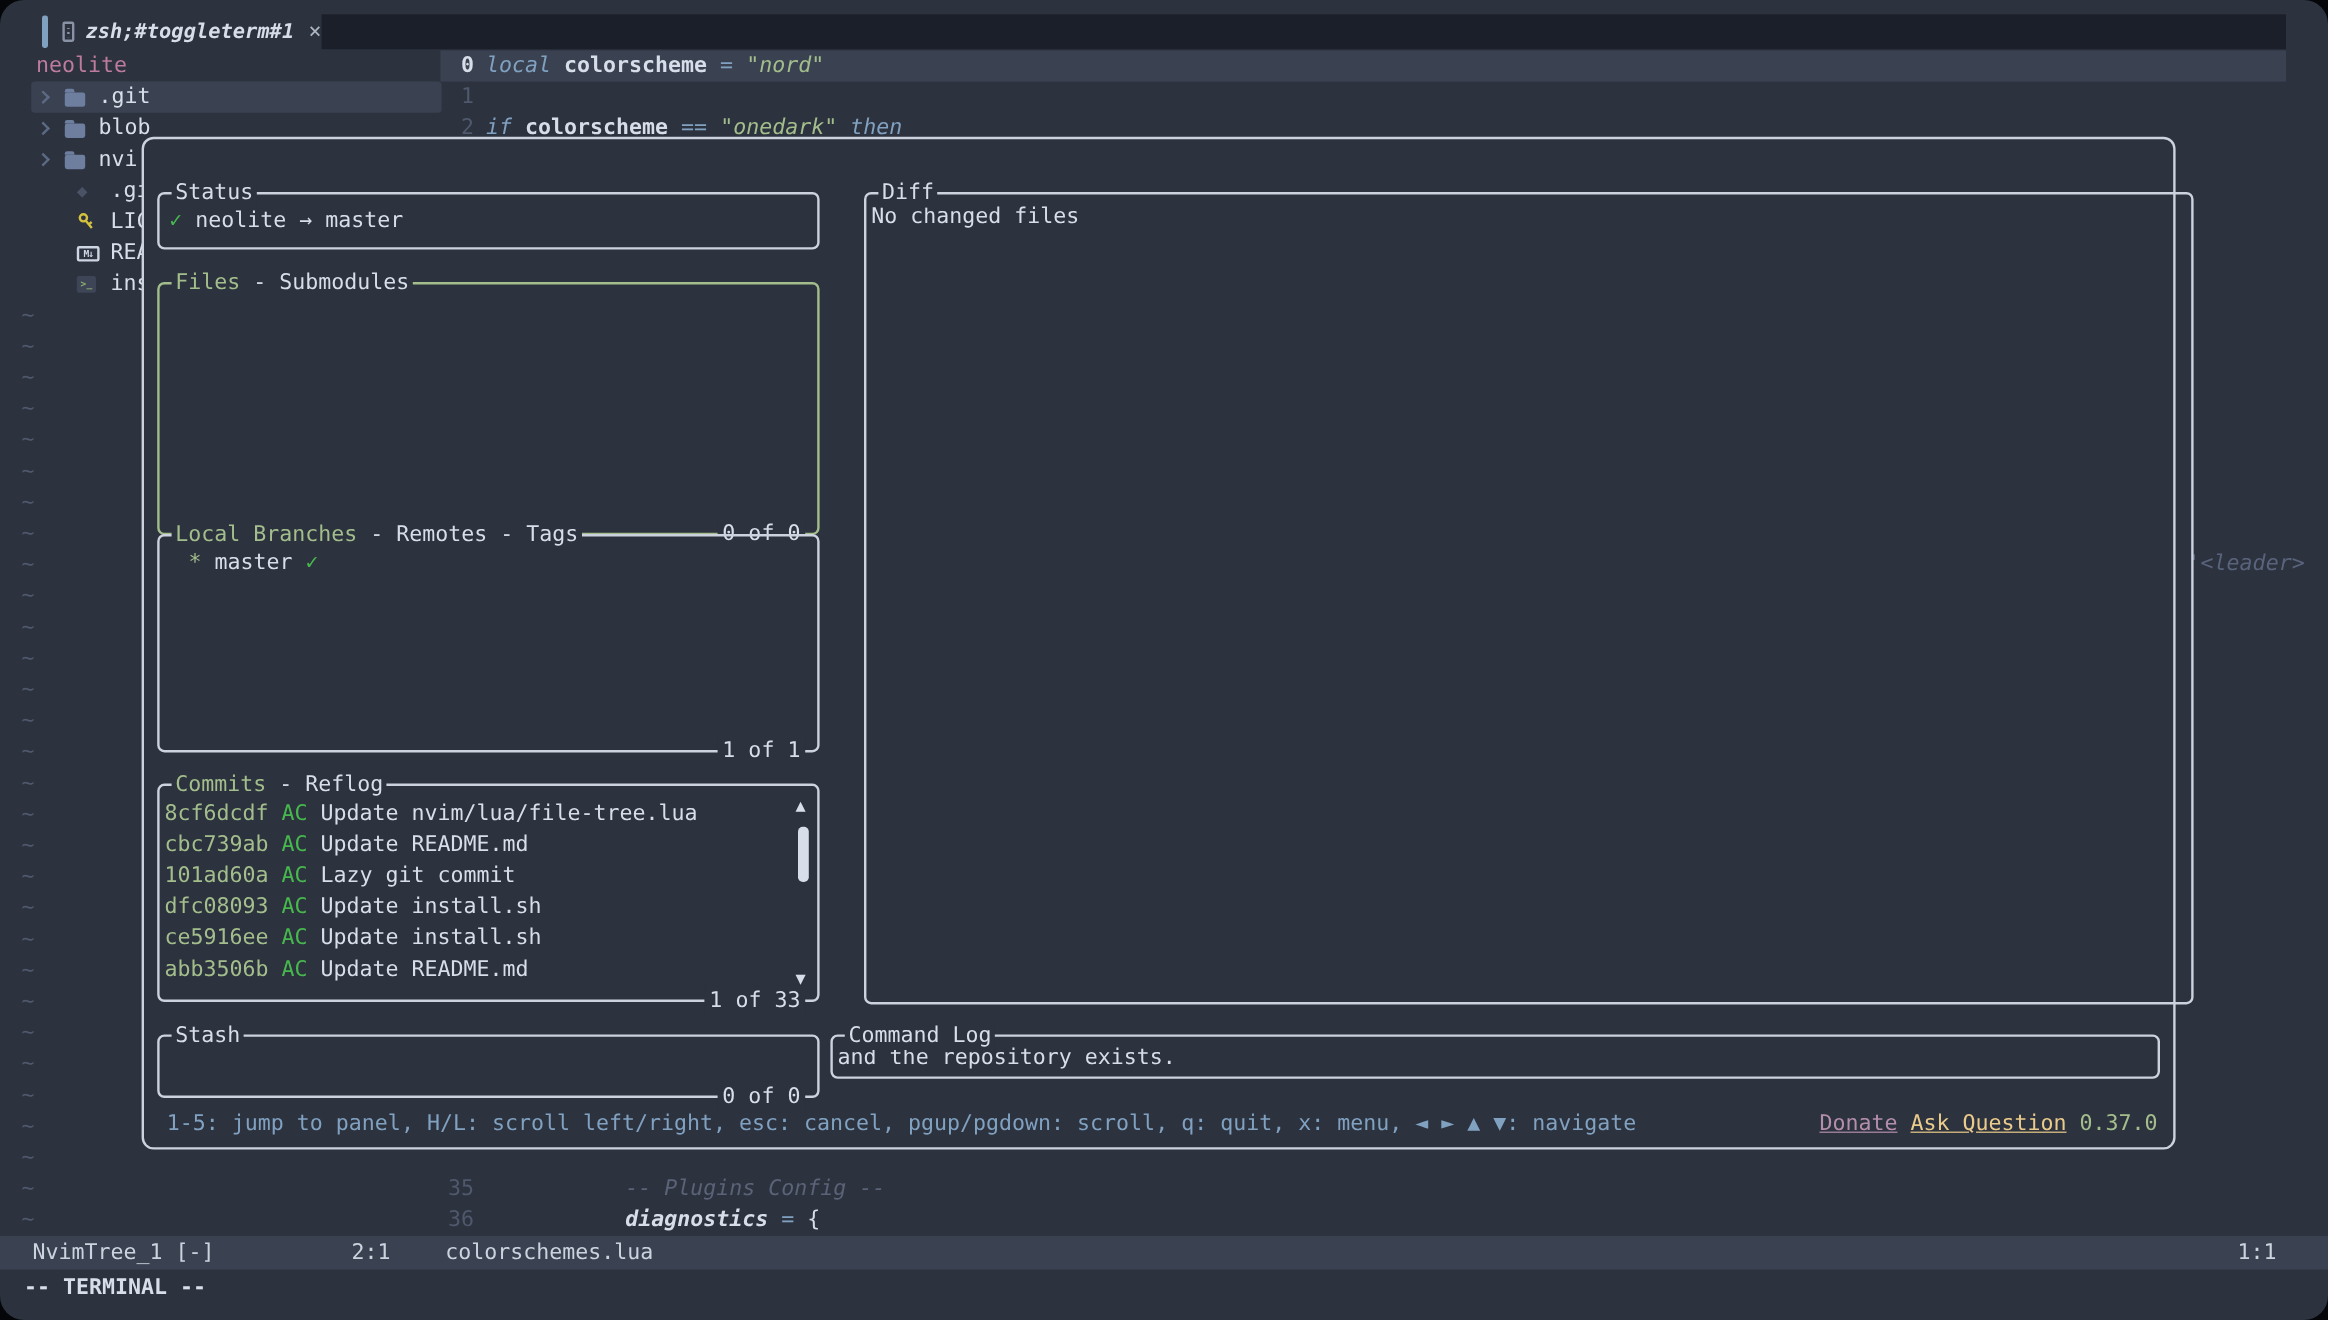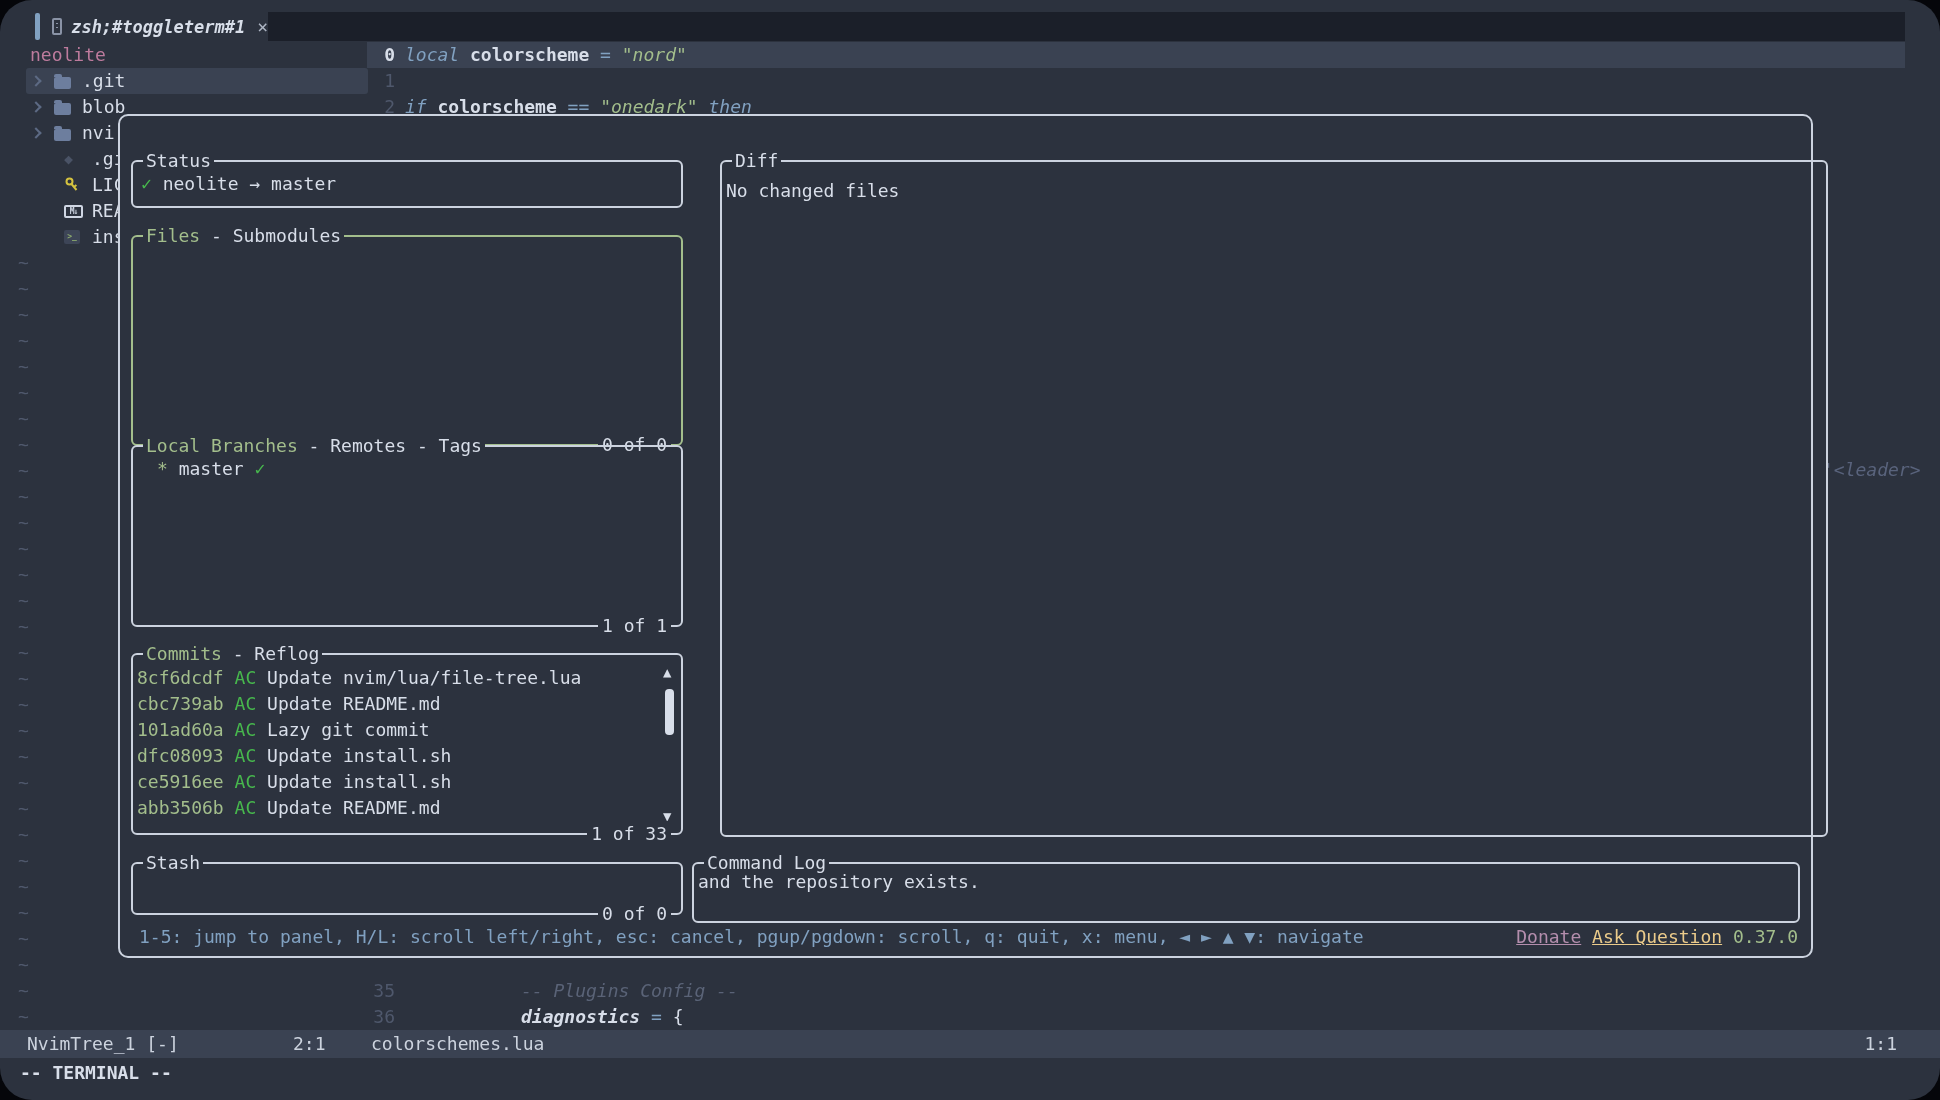--- a/index.html
+++ b/index.html
@@ -5,21 +5,21 @@
   :root{
     --bg:#2c323e; --bg-dark:#1b1f29; --hl:#3a4252;
     --fg:#d8dee9; --muted:#4f586c; --comment:#5a6377;
     --blue:#81a1c1; --green:#a3be8c; --bgreen:#47b84d;
     --pink:#bd7b9d; --yellow:#ebcb8b; --purple:#b48ead;
     --border:#ccd3df; --folder:#6d7e9e;
   }
   *{box-sizing:border-box;margin:0;padding:0}
   html,body{width:1940px;height:1100px;background:#05060a;overflow:hidden}
   body{font-family:"DejaVu Sans Mono", monospace;font-size:18px;color:var(--fg)}
-  .term{position:absolute;inset:0;background:var(--bg);border-radius:32px;overflow:hidden}
+  .term{position:absolute;inset:0;background:var(--bg);border-radius:20px;overflow:hidden}
 
   
   .tabfill{position:absolute;left:268px;top:12px;width:1637px;height:29px;background:var(--bg-dark)}
   .tab{position:absolute;left:28px;top:12px;width:240px;height:29px;display:flex;align-items:center}
   .tab-ind{position:absolute;left:7px;top:1px;width:5px;height:27px;background:var(--blue);border-radius:2px}
   .icon-doc{width:14px;height:17px;border:2px solid #8a93a6;border-radius:2px;margin-left:24px;position:relative}
   .icon-doc::before{content:"";position:absolute;left:2px;top:3px;right:2px;height:8px;
     background:repeating-linear-gradient(to bottom,#8a93a6 0 1.5px,transparent 1.5px 4px)}
   .tab-title{margin-left:9px;font-style:italic;font-weight:600;font-size:17px}
   .tab-close{margin-left:12px;color:#aeb6c4;font-size:18px}
@@ -246,24 +246,24 @@
       <div class="pcount">1 of 33</div>
     </div>
 
     <div class="panel" style="left:11px;top:746px;width:552px;height:53px">
       <div class="ptitle"><span>Stash</span></div>
       <div class="pcount">0 of 0</div>
     </div>
 
     <div class="panel" style="left:600px;top:44px;width:1108px;height:677px">
       <div class="ptitle"><span>Diff</span></div>
-      <div class="pbody tight" style="padding-top:16px">No changed files</div>
-    </div>
-
-    <div class="panel" style="left:572px;top:746px;width:1108px;height:61px">
+      <div class="pbody tight" style="padding-top:6px">No changed files</div>
+    </div>
+
+    <div class="panel" style="left:572px;top:746px;width:1108px;height:37px">
       <div class="ptitle"><span>Command Log</span></div>
       <div class="pbody tight" style="padding-top:5px">and the repository exists.</div>
     </div>
 
     <div class="keybar">
       <span class="keys">1-5: jump to panel, H/L: scroll left/right, esc: cancel, pgup/pgdown: scroll, q: quit, x: menu, ◄ ► ▲ ▼: navigate</span>
       <span><a class="link-donate">Donate</a> <a class="link-ask">Ask Question</a> <span class="ver">0.37.0</span></span>
     </div>
   </div>
 

